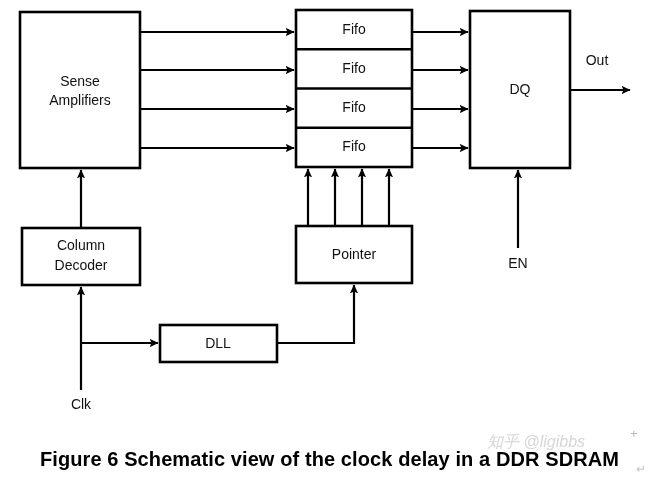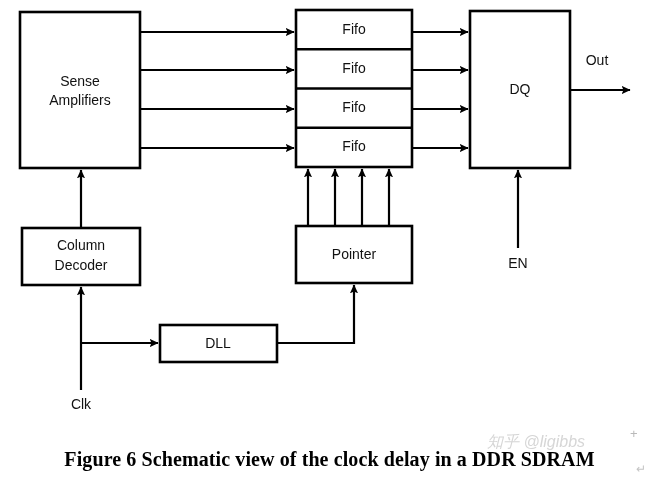--- a/index.html
+++ b/index.html
@@ -49,21 +49,21 @@
     stroke: #000000;
     stroke-width: 2.2;
     fill: none;
   }
   .caption {
     position: absolute;
     left: 0;
     right: 0;
     top: 448px;
     text-align: center;
-    font-family: Liberation Serif, serif;
+    font-family: Liberation Sans, sans-serif;
     font-weight: bold;
     font-size: 20px;
     color: #000000;
     letter-spacing: 0.1px;
     white-space: nowrap;
   }
   .watermark {
     position: absolute;
     left: 487px;
     top: 432px;

